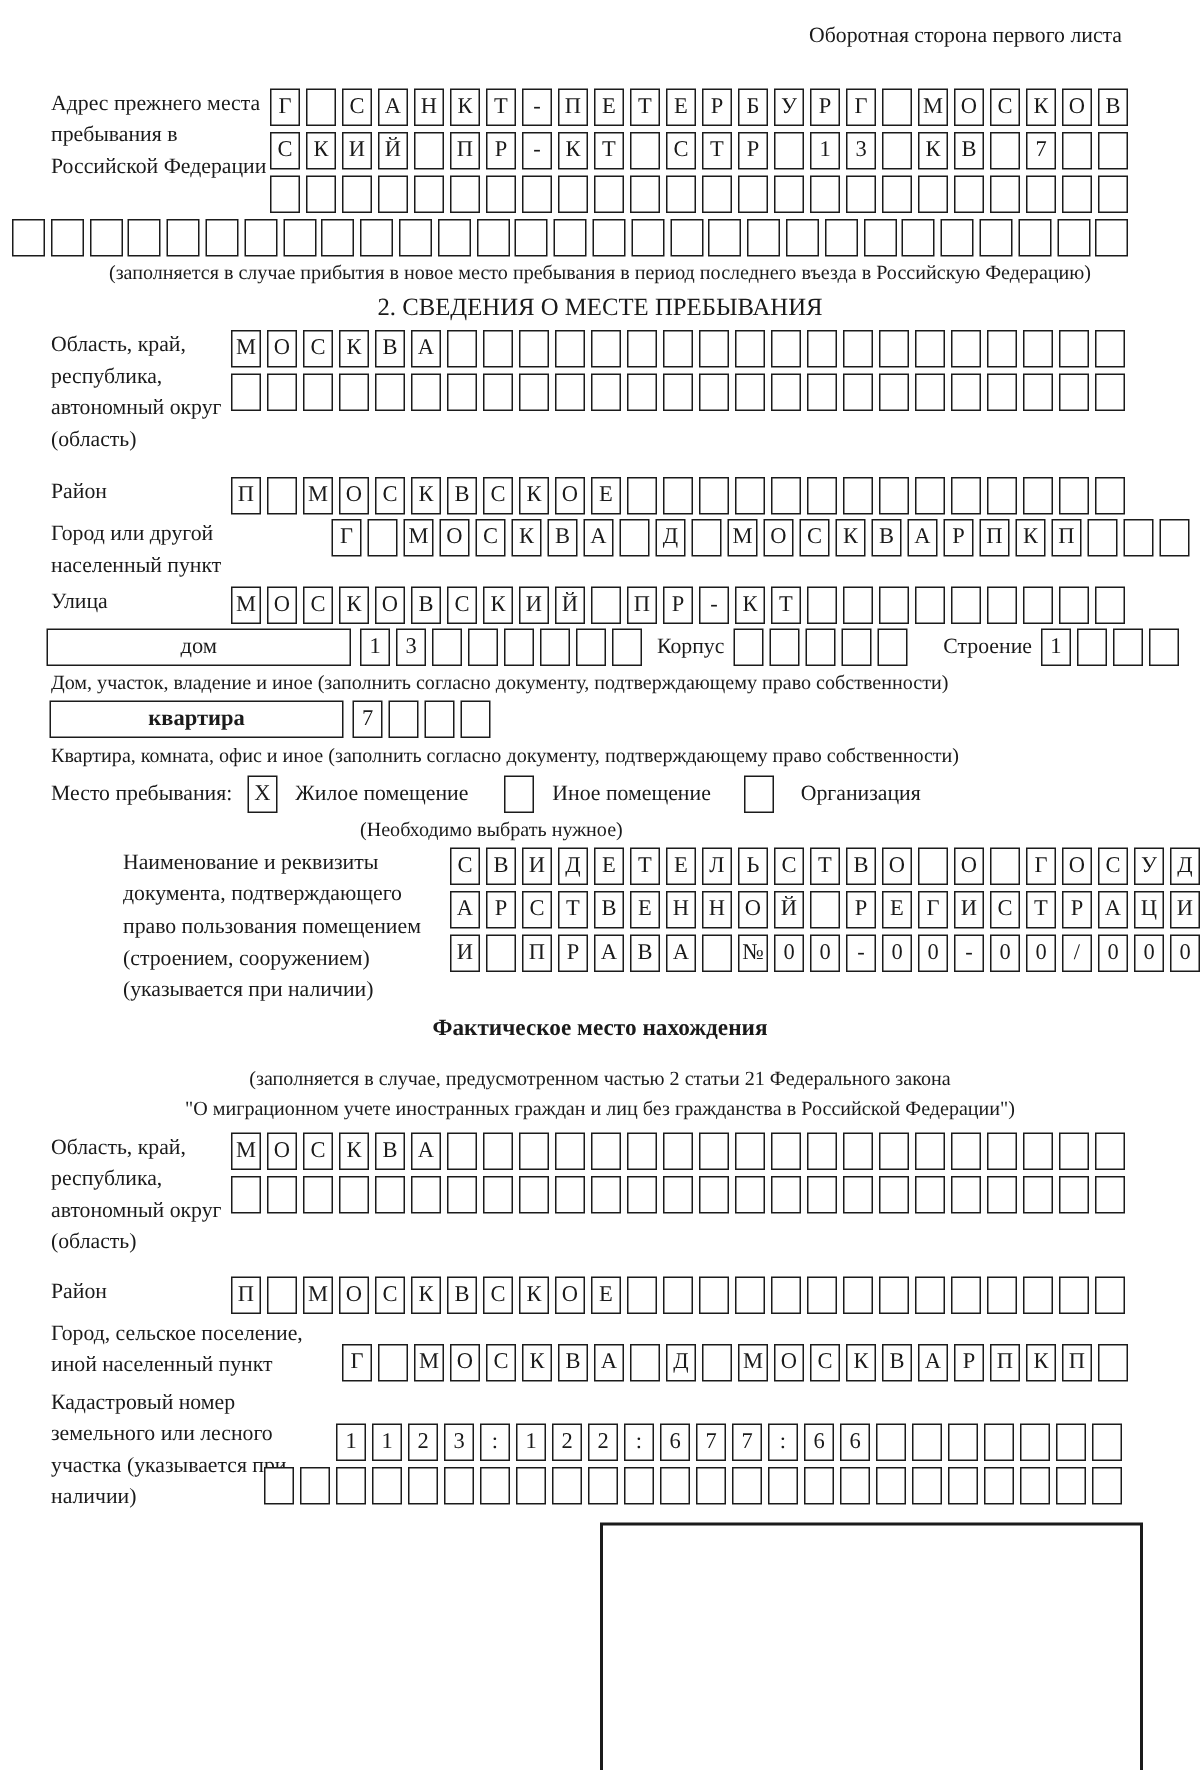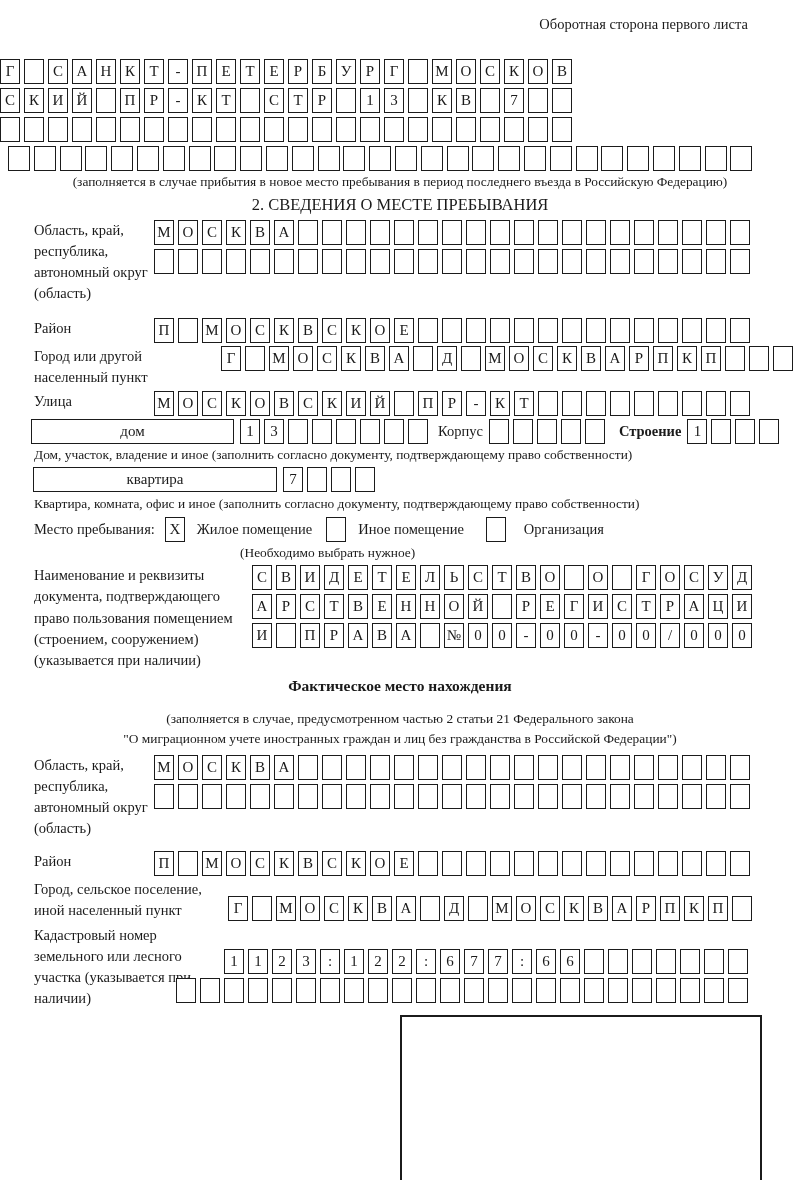--- a/index.html
+++ b/index.html
@@ -40,46 +40,47 @@
   .f-region { margin-top: 5px; }
   .f-region .lbl, .f-district .lbl, .f-street .lbl { margin-left: 34px; width: 120px; }
   .f-district { margin-top: 14px; }
   .f-city { margin-top: 3px; gap: 44px; }
   .f-city .lbl { margin-left: 34px; width: 143px; }
   .f-street { margin-top: 3px; }
   .house-row { margin-top: 3px; margin-left: 31px; align-items: center; }
   .house-row .widebox { width: 203px; }
   .house-note { margin-top: 2px; margin-left: 34px; }
   .apt-row { margin-top: 3px; margin-left: 33px; align-items: center; }
-  .apt-row .widebox { width: 244px; }
+  .apt-row .widebox { width: 196px; font-weight: bold; }
   .apt-note { margin-top: 3px; margin-left: 34px; }
   .stay-row { margin-top: 4px; margin-left: 34px; align-items: center; display: flex; }
   .stay-note { margin-top: 2px; margin-left: 240px; }
-  .f-doc { margin-top: 3px; }
+  .f-doc { margin-top: 3px; padding-left: 48px; }
   .f-doc .lbl { margin-left: 34px; width: 218px; }
   .fact-note { margin-top: 14px; line-height: 1.5; }
   .f-fregion { margin-top: 6px; }
   .f-fregion .lbl, .f-fdistrict .lbl { margin-left: 34px; width: 120px; }
   .f-fdistrict { margin-top: 12px; }
   .f-fcity { margin-top: 3px; align-items: flex-end; }
   .f-fcity .lbl { margin-left: 34px; width: 194px; }
   .f-kad { margin-top: 4px; }
   .f-kad .lbl { margin-left: 34px; width: 190px; }
   .f-kad .cells-col { padding-top: 24px; }
   .kad-row2 { margin-left: -48px; }
   .stamp-box { margin-top: 6px; margin-left: 400px; width: 362px; height: 170px; border: 2px solid #1b1b1b; }
-  .gap10 { margin-left: 10px; } .gap12 { margin-left: 12px; } .gap14 { margin-left: 14px; font-weight: bold; }
+  .gap10 { margin-left: 10px; } .gap12 { margin-left: 12px; } .gap14 { margin-left: 24px; }
   .gap18 { margin-left: 18px; } .gap22 { margin-left: 22px; } .gap6 { margin-left: 6px; }
 </style>
 </head>
 <body>
 
 <div class="hdr">Оборотная сторона первого листа</div>
 
 <div class="field prev">
+  <div class="lbl">Адрес прежнего места пребывания в Российской Федерации</div>
   <div class="cells-col">
     <div class="cells">
         <span class="cell">Г</span>
         <span class="cell"></span>
         <span class="cell">С</span>
         <span class="cell">А</span>
         <span class="cell">Н</span>
         <span class="cell">К</span>
         <span class="cell">Т</span>
         <span class="cell">-</span>

